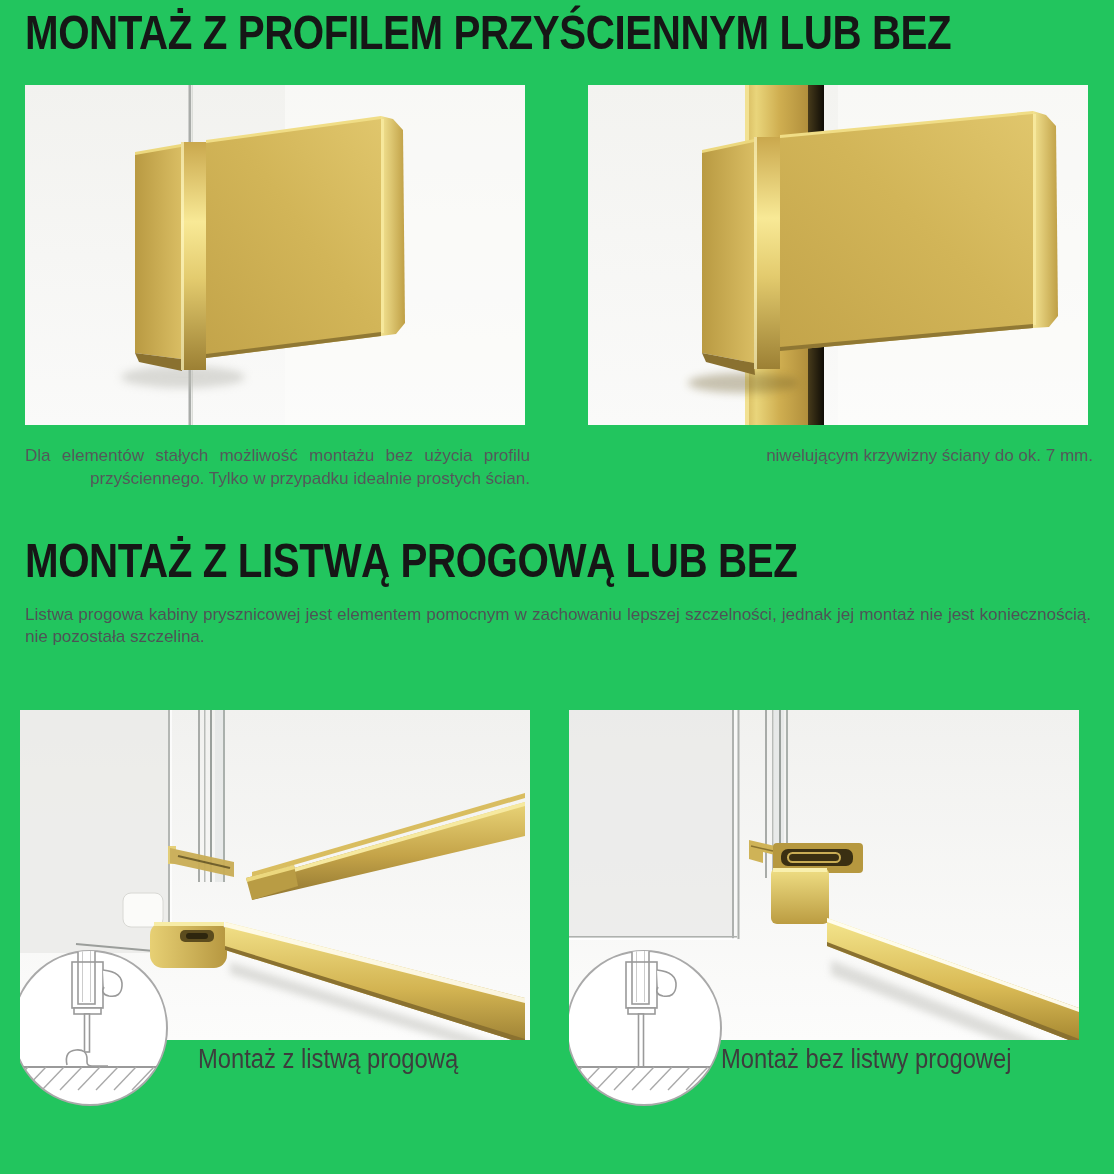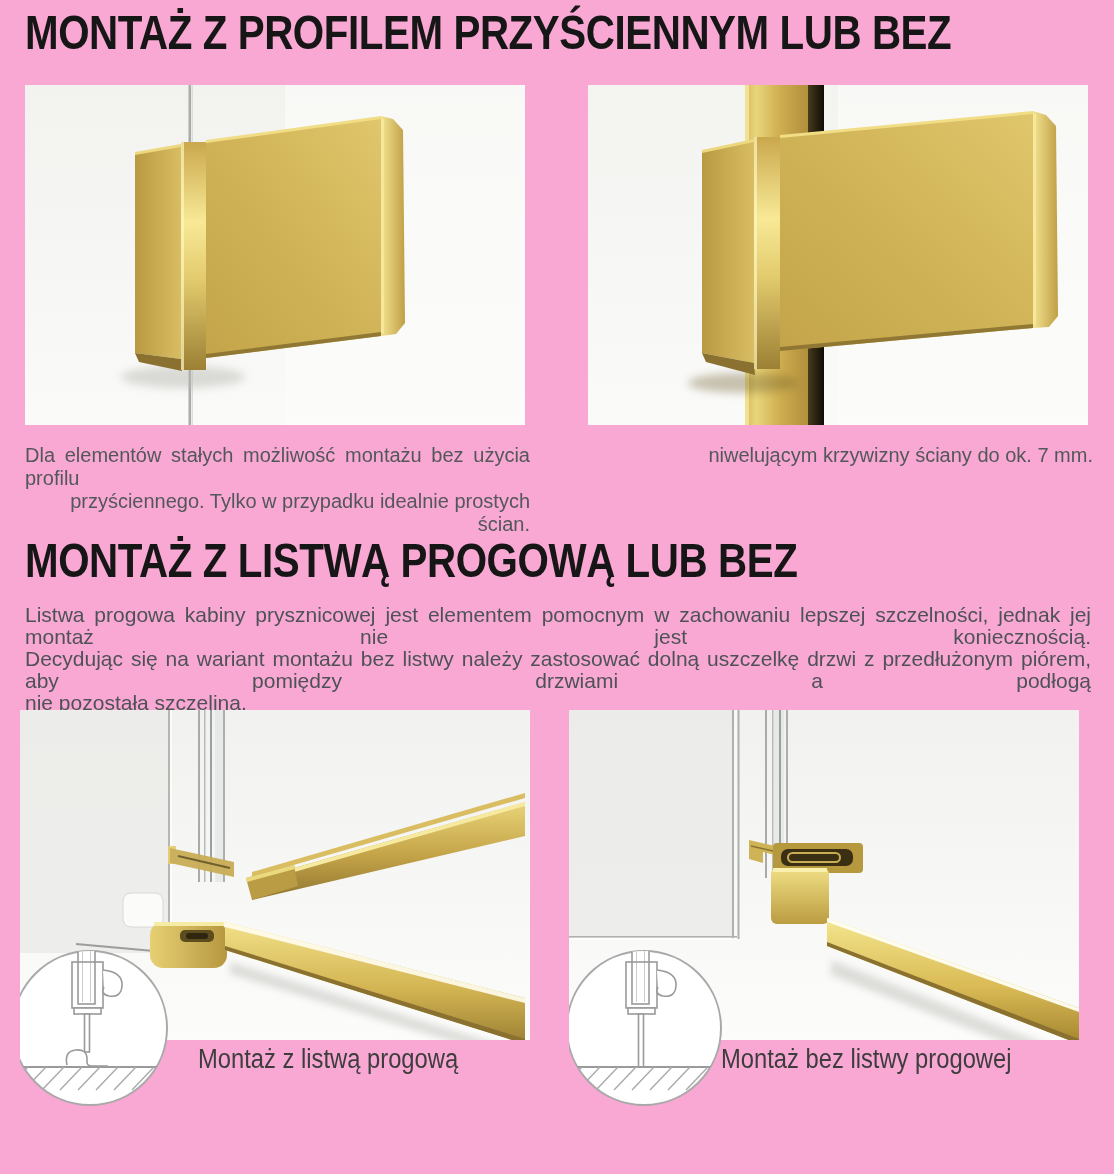--- a/index.html
+++ b/index.html
@@ -1,44 +1,44 @@
 <!DOCTYPE html>
 <html><head>
 <meta charset="utf-8">
 <style>
   html,body{margin:0;padding:0;background:#ffffff;}
   .page{
     position:relative;width:1114px;height:1174px;margin:0 auto;
-    background:#f9a8d4;overflow:hidden;
+    background:#22c55e;overflow:hidden;
     font-family:"Liberation Sans",sans-serif;
   }
   .h-title{
     position:absolute;left:25px;margin:0;
     font-size:48px;font-weight:bold;color:#161616;
     letter-spacing:-0.5px;white-space:nowrap;
     transform:scaleX(0.84);transform-origin:0 50%;
     line-height:50px;
   }
   #title-1{top:8px;}
   #title-2{top:536px;}
   .photo{position:absolute;display:block;}
   #photo-1{left:25px;top:85px;}
   #photo-2{left:588px;top:85px;}
   .cap-top{
     position:absolute;top:444px;width:505px;
-    font-size:20px;line-height:23px;color:#54575a;
+    font-size:17px;line-height:23px;color:#54575a;
     text-align:justify;
   }
   .cap-top .jline{text-align:justify;text-align-last:justify;}
   .cap-top .nline{text-align:right;}
   #cap-left{left:25px;}
   #cap-right{left:588px;}
   .intro{
     position:absolute;left:25px;top:604px;width:1066px;
-    font-size:21px;line-height:22px;color:#4e5256;
+    font-size:17px;line-height:22px;color:#4e5256;
   }
   .intro .jline{text-align:justify;text-align-last:justify;}
   .intro .nline{text-align:left;}
   .fig-wrap{position:absolute;top:710px;width:510px;height:400px;}
   #fig-with{left:20px;}
   #fig-without{left:569px;}
   .fig-wrap svg{position:absolute;left:0;top:0;}
   .fig-caption{
     position:absolute;top:334px;
     font-size:27px;color:#3d3d3d;font-weight:500;
@@ -171,21 +171,20 @@
     <div class="nline">przyściennego. Tylko w przypadku idealnie prostych ścian.</div>
   </div>
   <div id="cap-right" class="cap-top">
     <div class="nline">niwelującym krzywizny ściany do ok. 7 mm.</div>
   </div>
 
   <h1 id="title-2" class="h-title">MONTAŻ Z LISTWĄ PROGOWĄ LUB BEZ</h1>
 
   <div class="intro">
     <div class="jline">Listwa progowa kabiny prysznicowej jest elementem pomocnym w zachowaniu lepszej szczelności, jednak jej montaż nie jest koniecznością.</div>
-    <div class="jline">Decydując się na wariant montażu bez listwy należy zastosować dolną uszczelkę drzwi z przedłużonym piórem, aby pomiędzy drzwiami a podłogą</div>
     <div class="nline">nie pozostała szczelina.</div>
   </div>
 
   <div id="fig-with" class="fig-wrap">
     <svg width="510" height="464" viewBox="0 0 510 464" role="img">
       <defs>
         <linearGradient id="p3bg" x1="0" y1="0" x2="0" y2="1">
           <stop offset="0" stop-color="#f1f1ef"></stop>
             <stop offset="1" stop-color="#fcfcfb"></stop>
         </linearGradient>

